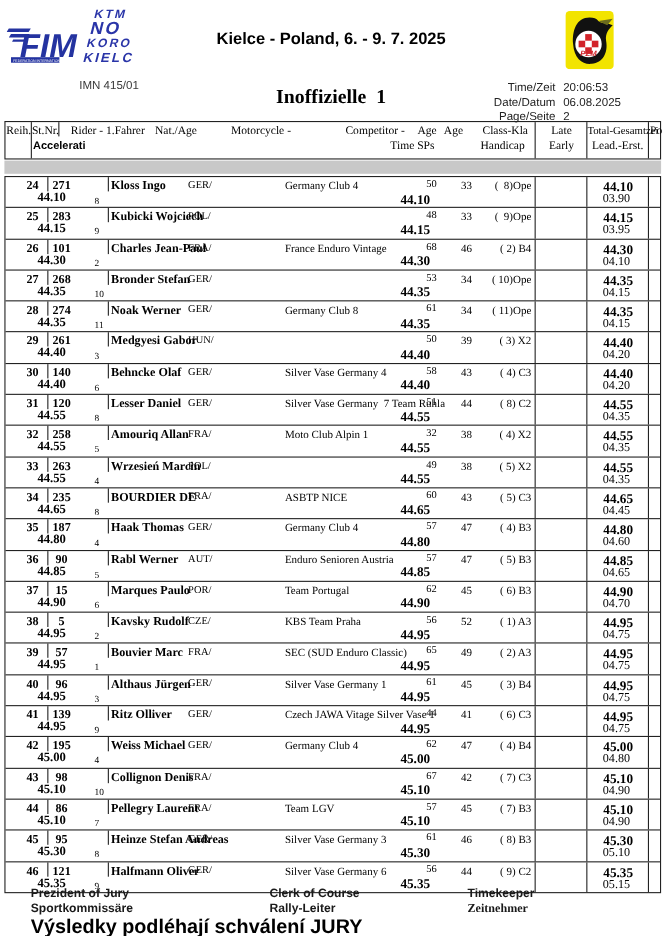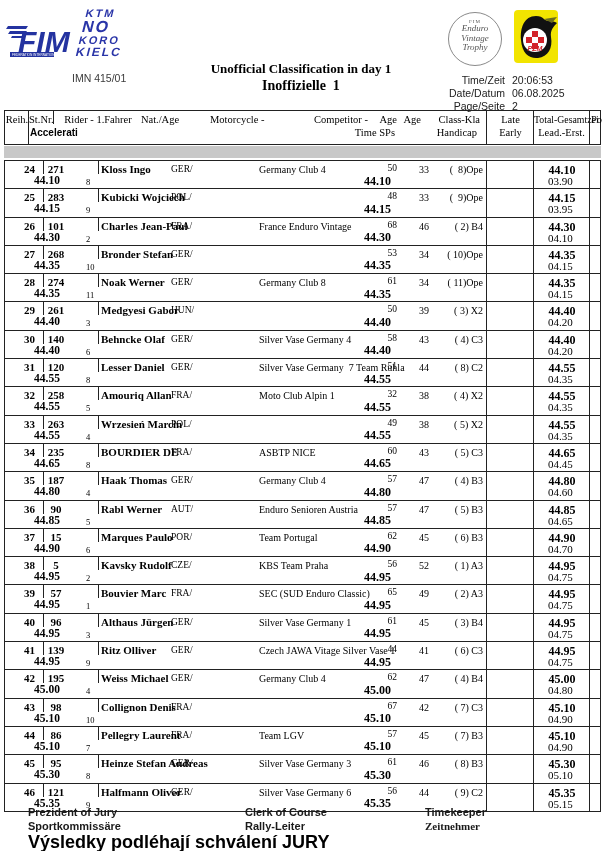--- a/index.html
+++ b/index.html
@@ -5,21 +5,21 @@
   html,body{margin:0;padding:0;background:#ffffff;}
   #page{position:relative;width:602px;height:851px;background:#ffffff;overflow:hidden;
         font-family:"Liberation Serif",serif;color:#000;}
   .abs{position:absolute;}
   
   .title1{left:0;right:0;top:6px;text-align:center;font-family:"Liberation Sans",sans-serif;
           font-weight:bold;font-size:16px;}
   .title2{left:0;right:0;top:27px;text-align:center;font-family:"Liberation Sans",sans-serif;
           font-weight:bold;font-size:15px;}
   .class1{left:0;right:0;top:61px;text-align:center;font-weight:bold;font-size:13px;}
-  .class2{left:0;right:0;top:78px;text-align:center;font-weight:bold;font-size:14px;white-space:pre;}
+  .class2{left:0;right:0;top:78px;text-align:center;font-weight:bold;font-size:18px;white-space:pre;}
   .imn{left:72px;top:72px;font-family:"Liberation Sans",sans-serif;font-size:10.5px;color:#3a3a3a;}
   
   .info-label{font-family:"Liberation Sans",sans-serif;font-size:10.5px;width:85px;text-align:right;color:#222;}
   .info-value{font-family:"Liberation Sans",sans-serif;font-size:10.5px;width:80px;text-align:left;color:#222;}
   
   .fim-logo{left:6px;top:14px;width:66px;height:48px;}
   .ktm-logo{left:80px;top:8px;width:60px;height:56px;transform:skewX(-14deg);
             font-family:"Liberation Sans",sans-serif;font-weight:bold;color:#2a35a8;line-height:1;}
   .ktm-logo div{text-align:left;letter-spacing:2px;}
   .badge{left:448px;top:12px;width:54px;height:54px;border:1.5px solid #8a8a8a;border-radius:50%;
@@ -73,30 +73,24 @@
     </svg>
   </div>
 
   <div class="abs ktm-logo">
     <div style="font-size:11px;">KTM</div>
     <div style="font-size:16px;">NO</div>
     <div style="font-size:11px;">KORO</div>
     <div style="font-size:12px;">KIELC</div>
   </div>
 
-  <div class="abs class1">Unofficial Classification in day 1</div>
+  <div class="abs title2">Kielce - Poland, 6. - 9. 7. 2025</div>
   <div class="abs class2">Inoffizielle  1</div>
   <div class="abs imn">IMN 415/01</div>
 
-  <div class="abs badge">
-    <div class="b1">FIM</div>
-    <div class="b2">Enduro</div>
-    <div class="b2">Vintage</div>
-    <div class="b2">Trophy</div>
-  </div>
 
   <div class="abs" style="left:514px;top:10px;">
     <svg width="44" height="53" viewBox="0 0 44 53">
       <rect x="0" y="0" width="44" height="53" rx="4" fill="#f2e400"></rect>
       <path d="M22 6 C10 6 6 18 7 30 C8 44 16 49 24 48 C34 47 39 38 37 27 C36 20 40 16 43 13 C38 10 33 12 30 9 C28 7 26 6 22 6 Z" fill="#111111"></path>
       <polygon points="30,9 43,7 38,13" fill="#6b6b1e"></polygon>
       <circle cx="21" cy="30" r="12" fill="#ffffff"></circle>
       <g fill="#d2232a">
         <rect x="18" y="21" width="6" height="6"></rect>
         <rect x="12" y="27" width="6" height="6"></rect>

